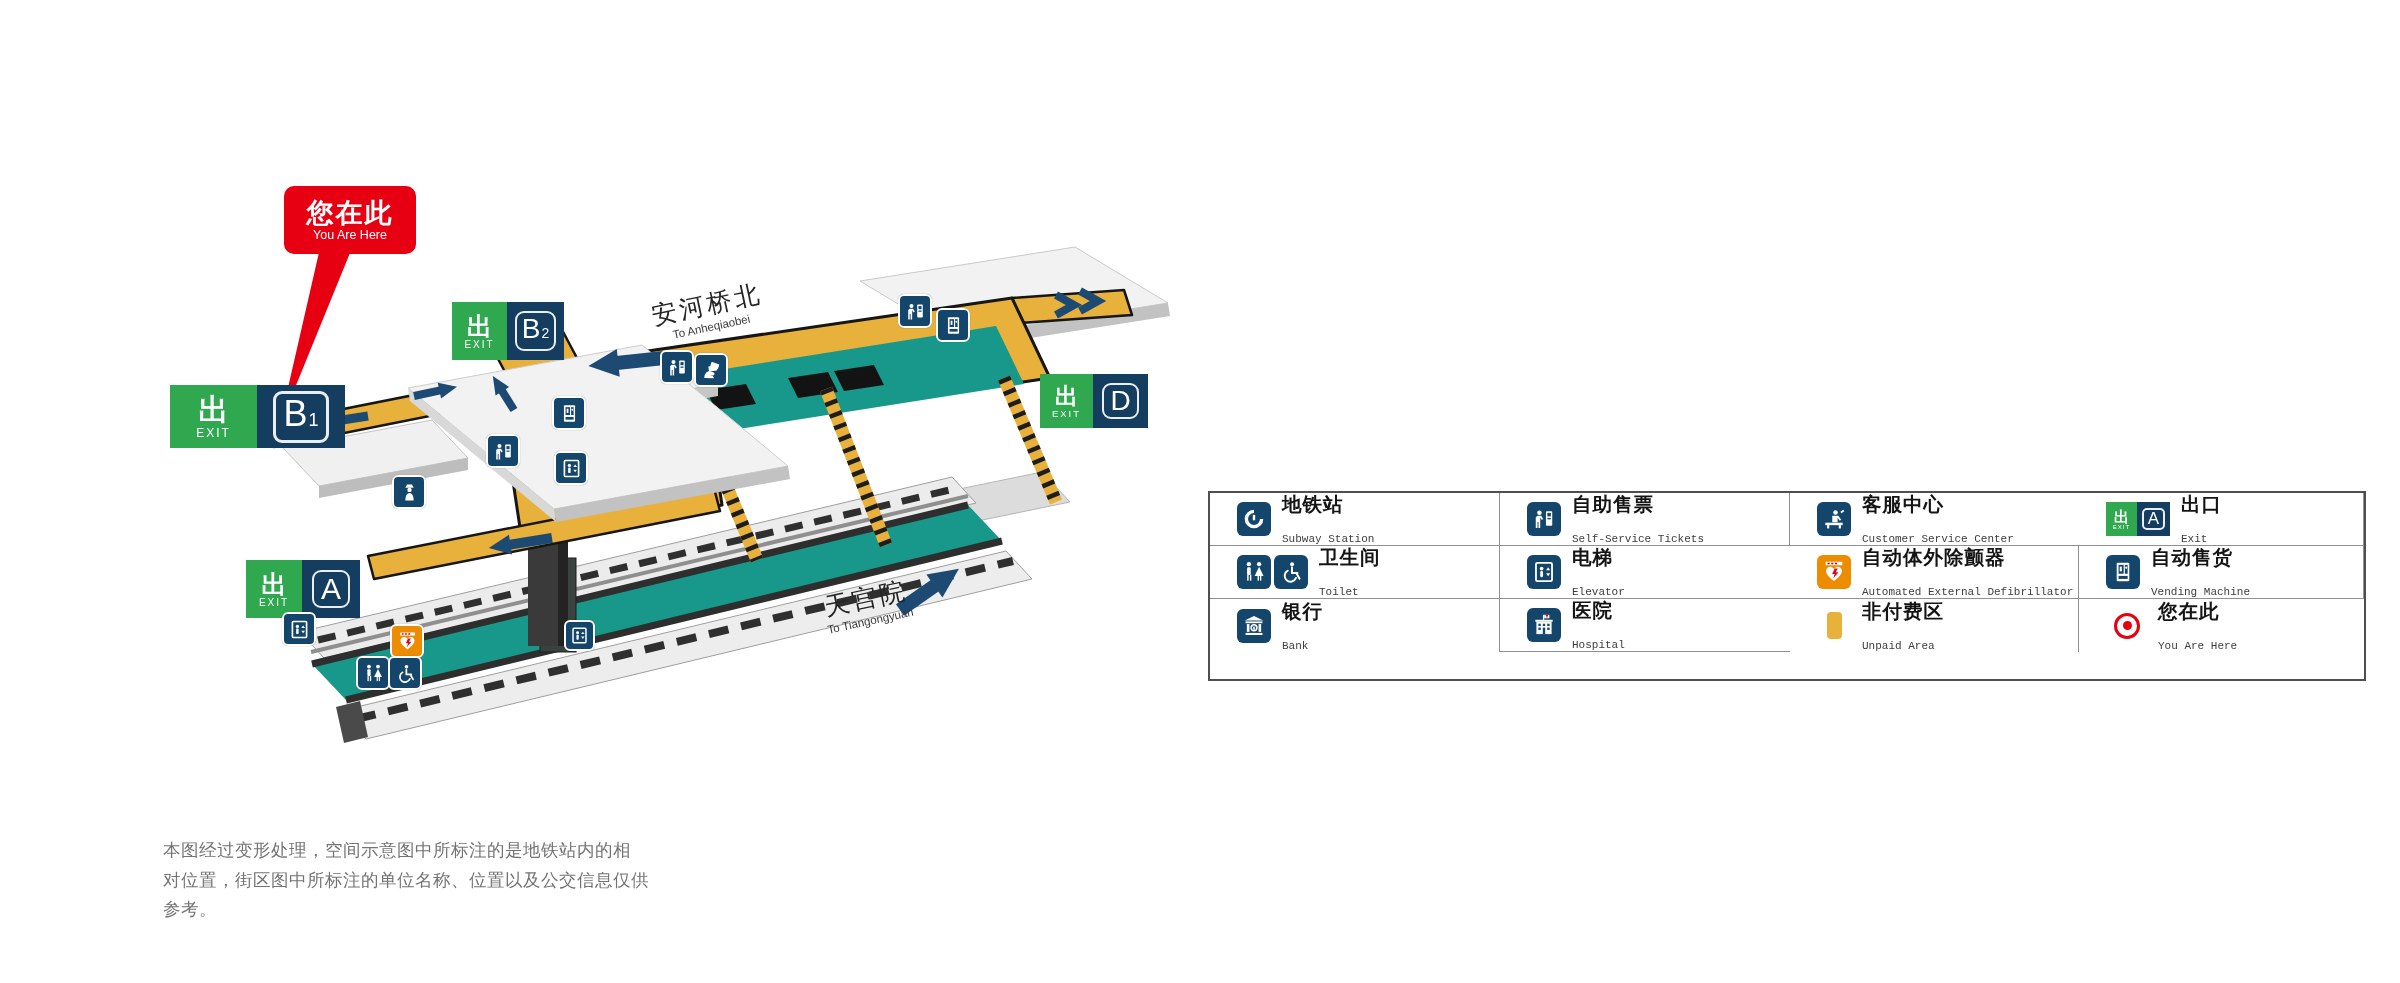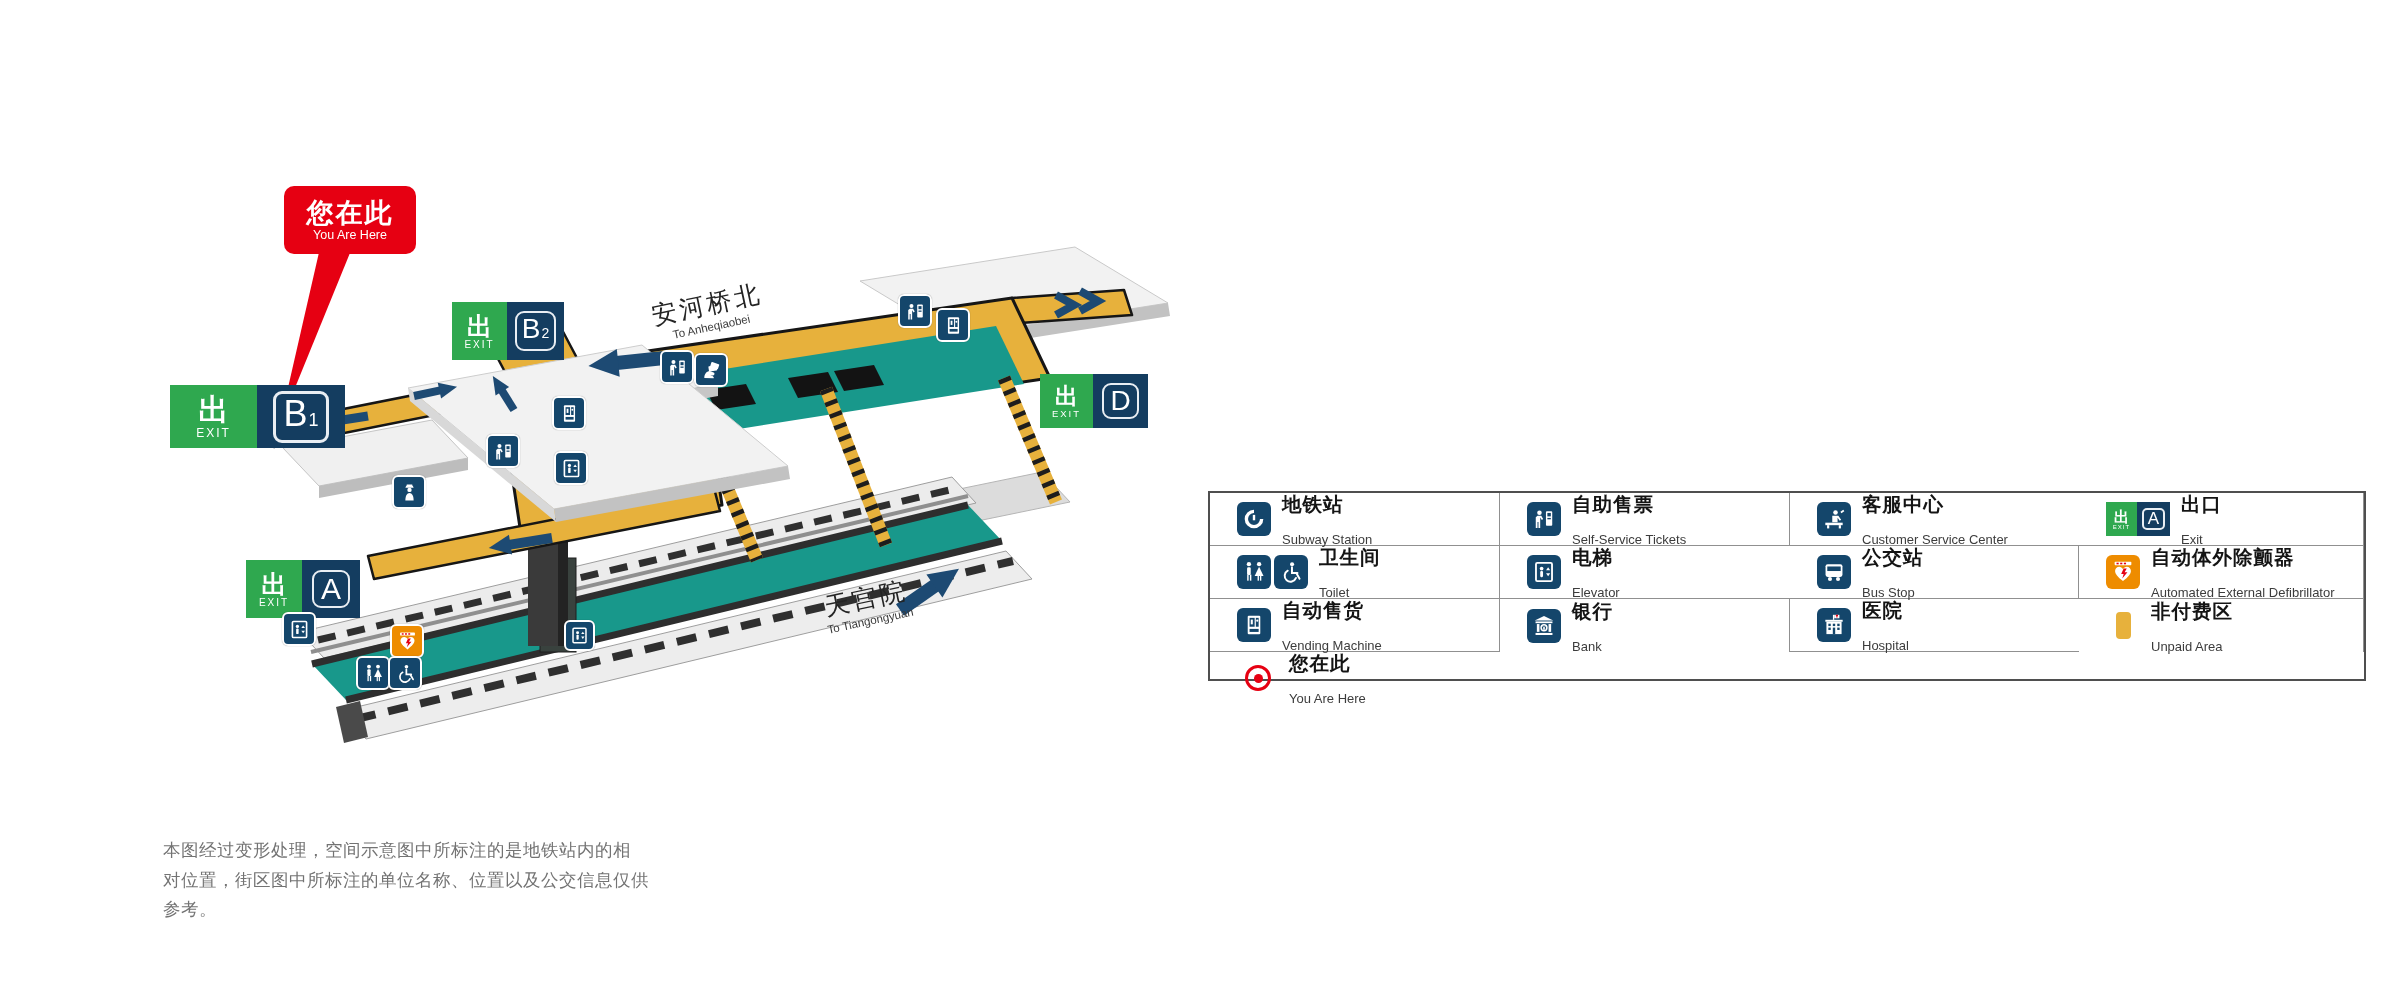--- a/index.html
+++ b/index.html
@@ -59,21 +59,21 @@
           background:#fff;box-sizing:border-box;}
   .lcell{border-right:1px solid #909090;border-bottom:1px solid #909090;display:flex;align-items:center;
          padding-left:27px;gap:11px;box-sizing:border-box;}
   .lcell.lastcol{border-right:none;} .lcell.lastrow{border-bottom:none;}
   .lic{width:34px;height:34px;background:#14466B;border-radius:6px;display:flex;align-items:center;
        justify-content:center;flex:none;}
   .lic svg{width:26px;height:26px;}
   .lic.orange{background:#EE8C00;}
   .ltxt{display:flex;flex-direction:column;}
   .ltxt .zh{font-size:19.5px;color:#141414;font-weight:600;letter-spacing:1px;line-height:22px;}
-  .ltxt .en{font-size:13px;color:#3C3C3C;line-height:11px;margin-top:19px;}
+  .ltxt .en{font-size:11px;color:#3C3C3C;line-height:11px;margin-top:19px;font-family:Liberation Mono, monospace;}
   .lic-exit{display:flex;flex:none;height:34px;}
   .lic-exit .lx-g{background:#2FA84F;width:31px;color:#fff;display:flex;flex-direction:column;align-items:center;justify-content:center;}
   .lic-exit .lx-g .zh{font-size:15px;line-height:15px;font-weight:700;}
   .lic-exit .lx-g .ex{font-size:6px;letter-spacing:1px;}
   .lic-exit .lx-n{background:#143D60;width:33px;display:flex;align-items:center;justify-content:center;}
   .lic-exit .lx-letter{border:2px solid #E9EEF3;border-radius:5px;color:#fff;font-size:17px;line-height:18px;padding:0 4px;}
   .lic-pair{display:flex;gap:3px;flex:none;}
   .swatch{width:15px;height:27px;border-radius:4px;flex:none;margin:0 9px 0 10px;}
   .swatch.unpaid{background:#E7B13C;} .swatch.paid{background:#18988B;}
   .target{width:20px;height:20px;border:3.5px solid #E60012;border-radius:50%;display:flex;align-items:center;
@@ -509,31 +509,20 @@
           <use href="#sym-elevator"></use>
         </svg>
       </span>
     <span class="ltxt">
         <span class="zh">电梯</span>
         <span class="en">Elevator</span>
       </span>
   </div>
 
   <div class="lcell">
-    <span class="lic">
-        <svg>
-          <use href="#sym-bus"></use>
-        </svg>
-      </span>
-    <span class="ltxt">
-        <span class="zh">公交站</span>
-        <span class="en">Bus Stop</span>
-      </span>
-  </div>
-  <div class="lcell">
     <span class="lic orange">
         <svg>
           <use href="#sym-aedheart"></use>
         </svg>
       </span>
     <span class="ltxt">
         <span class="zh">自动体外除颤器</span>
         <span class="en">Automated External Defibrillator</span>
       </span>
   </div>

